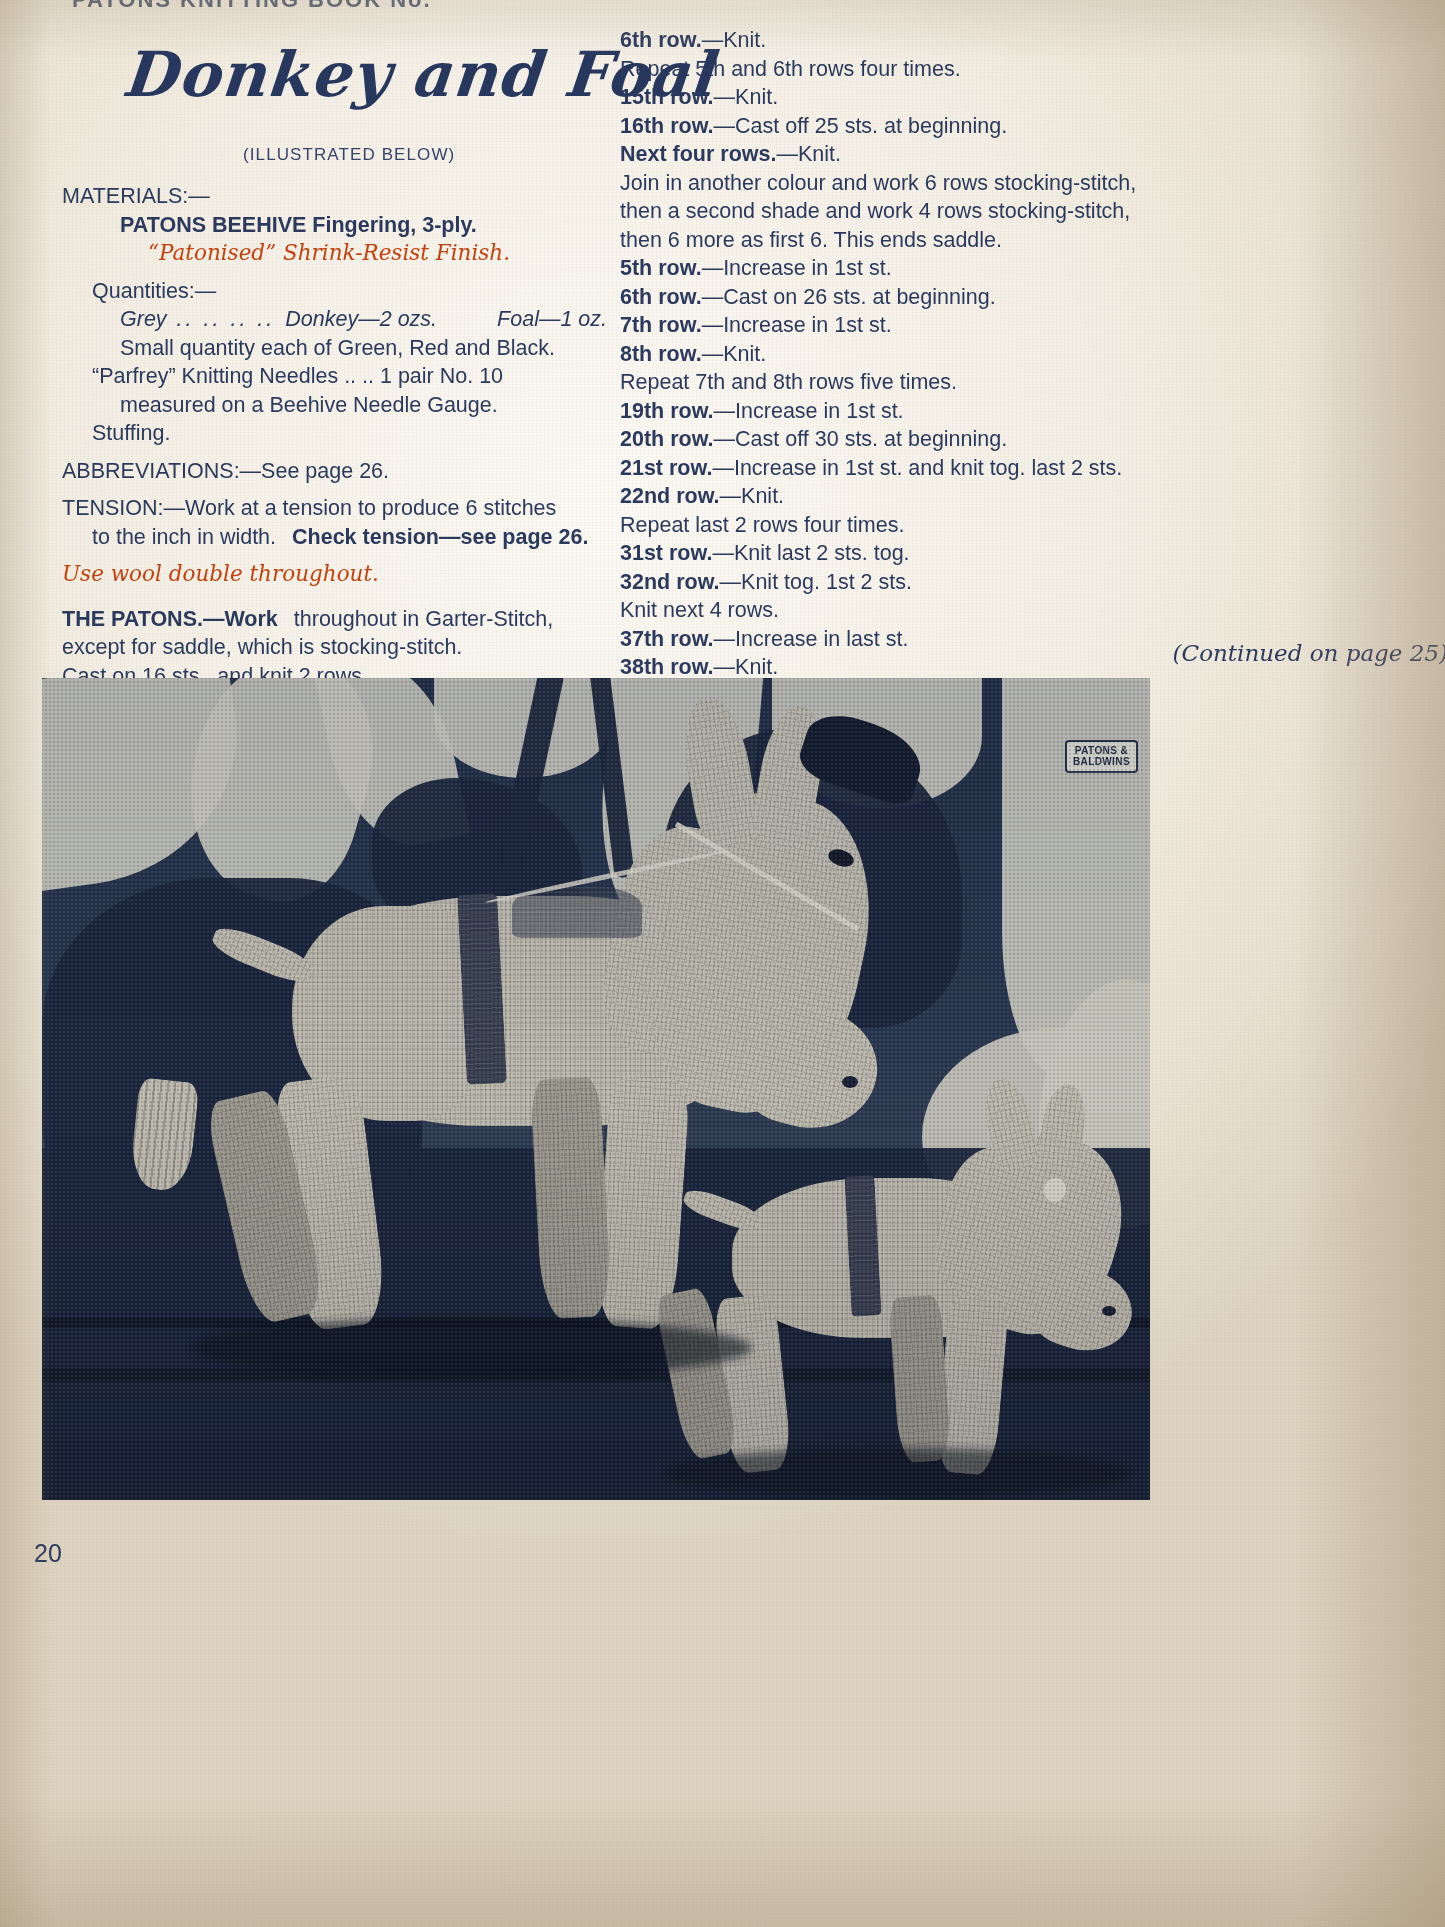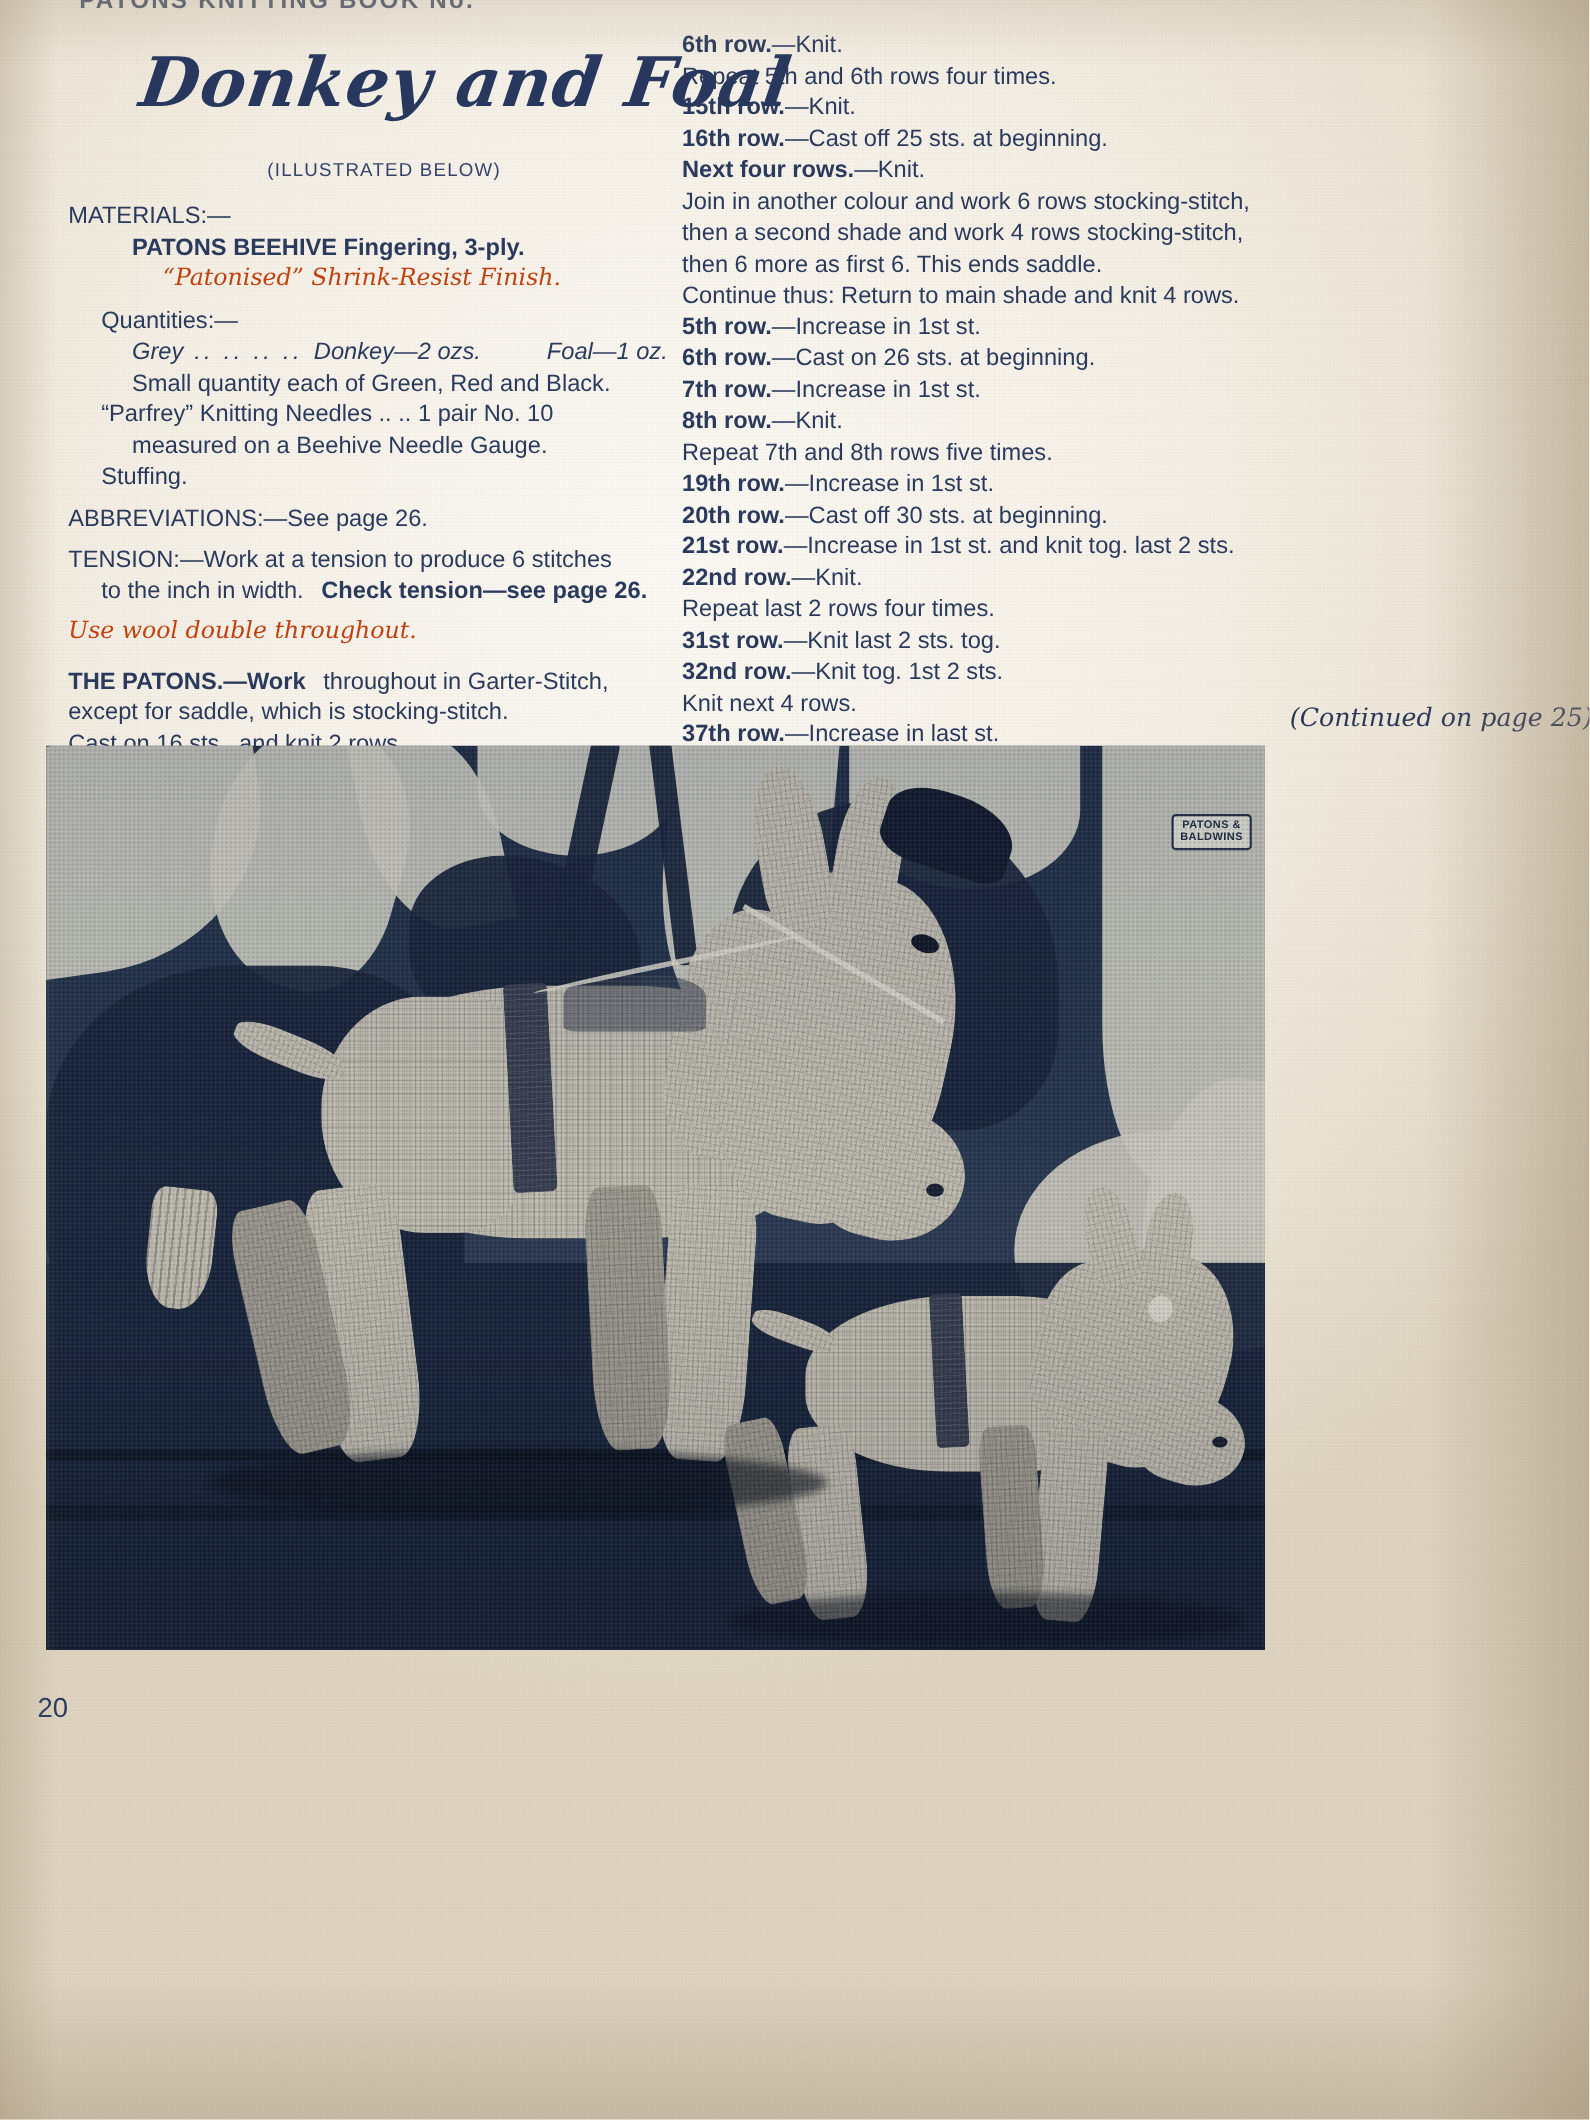--- a/index.html
+++ b/index.html
@@ -304,21 +304,20 @@
     <div class="ln">
       <span class="b">16th row.</span><span>—Cast off 25 sts. at beginning.</span>
     </div>
     <div class="ln">
       <span class="b">Next four rows.</span><span>—Knit.</span>
     </div>
 
     <div class="ln">Join in another colour and work 6 rows stocking-stitch,</div>
     <div class="ln">then a second shade and work 4 rows stocking-stitch,</div>
     <div class="ln">then 6 more as first 6.   This ends saddle.</div>
-    <div class="ln">Continue thus: Return to main shade and knit 4 rows.</div>
 
     <div class="ln">
       <span class="b">5th row.</span><span>—Increase in 1st st.</span>
     </div>
     <div class="ln">
       <span class="b">6th row.</span><span>—Cast on 26 sts. at beginning.</span>
     </div>
     <div class="ln">
       <span class="b">7th row.</span><span>—Increase in 1st st.</span>
     </div>

